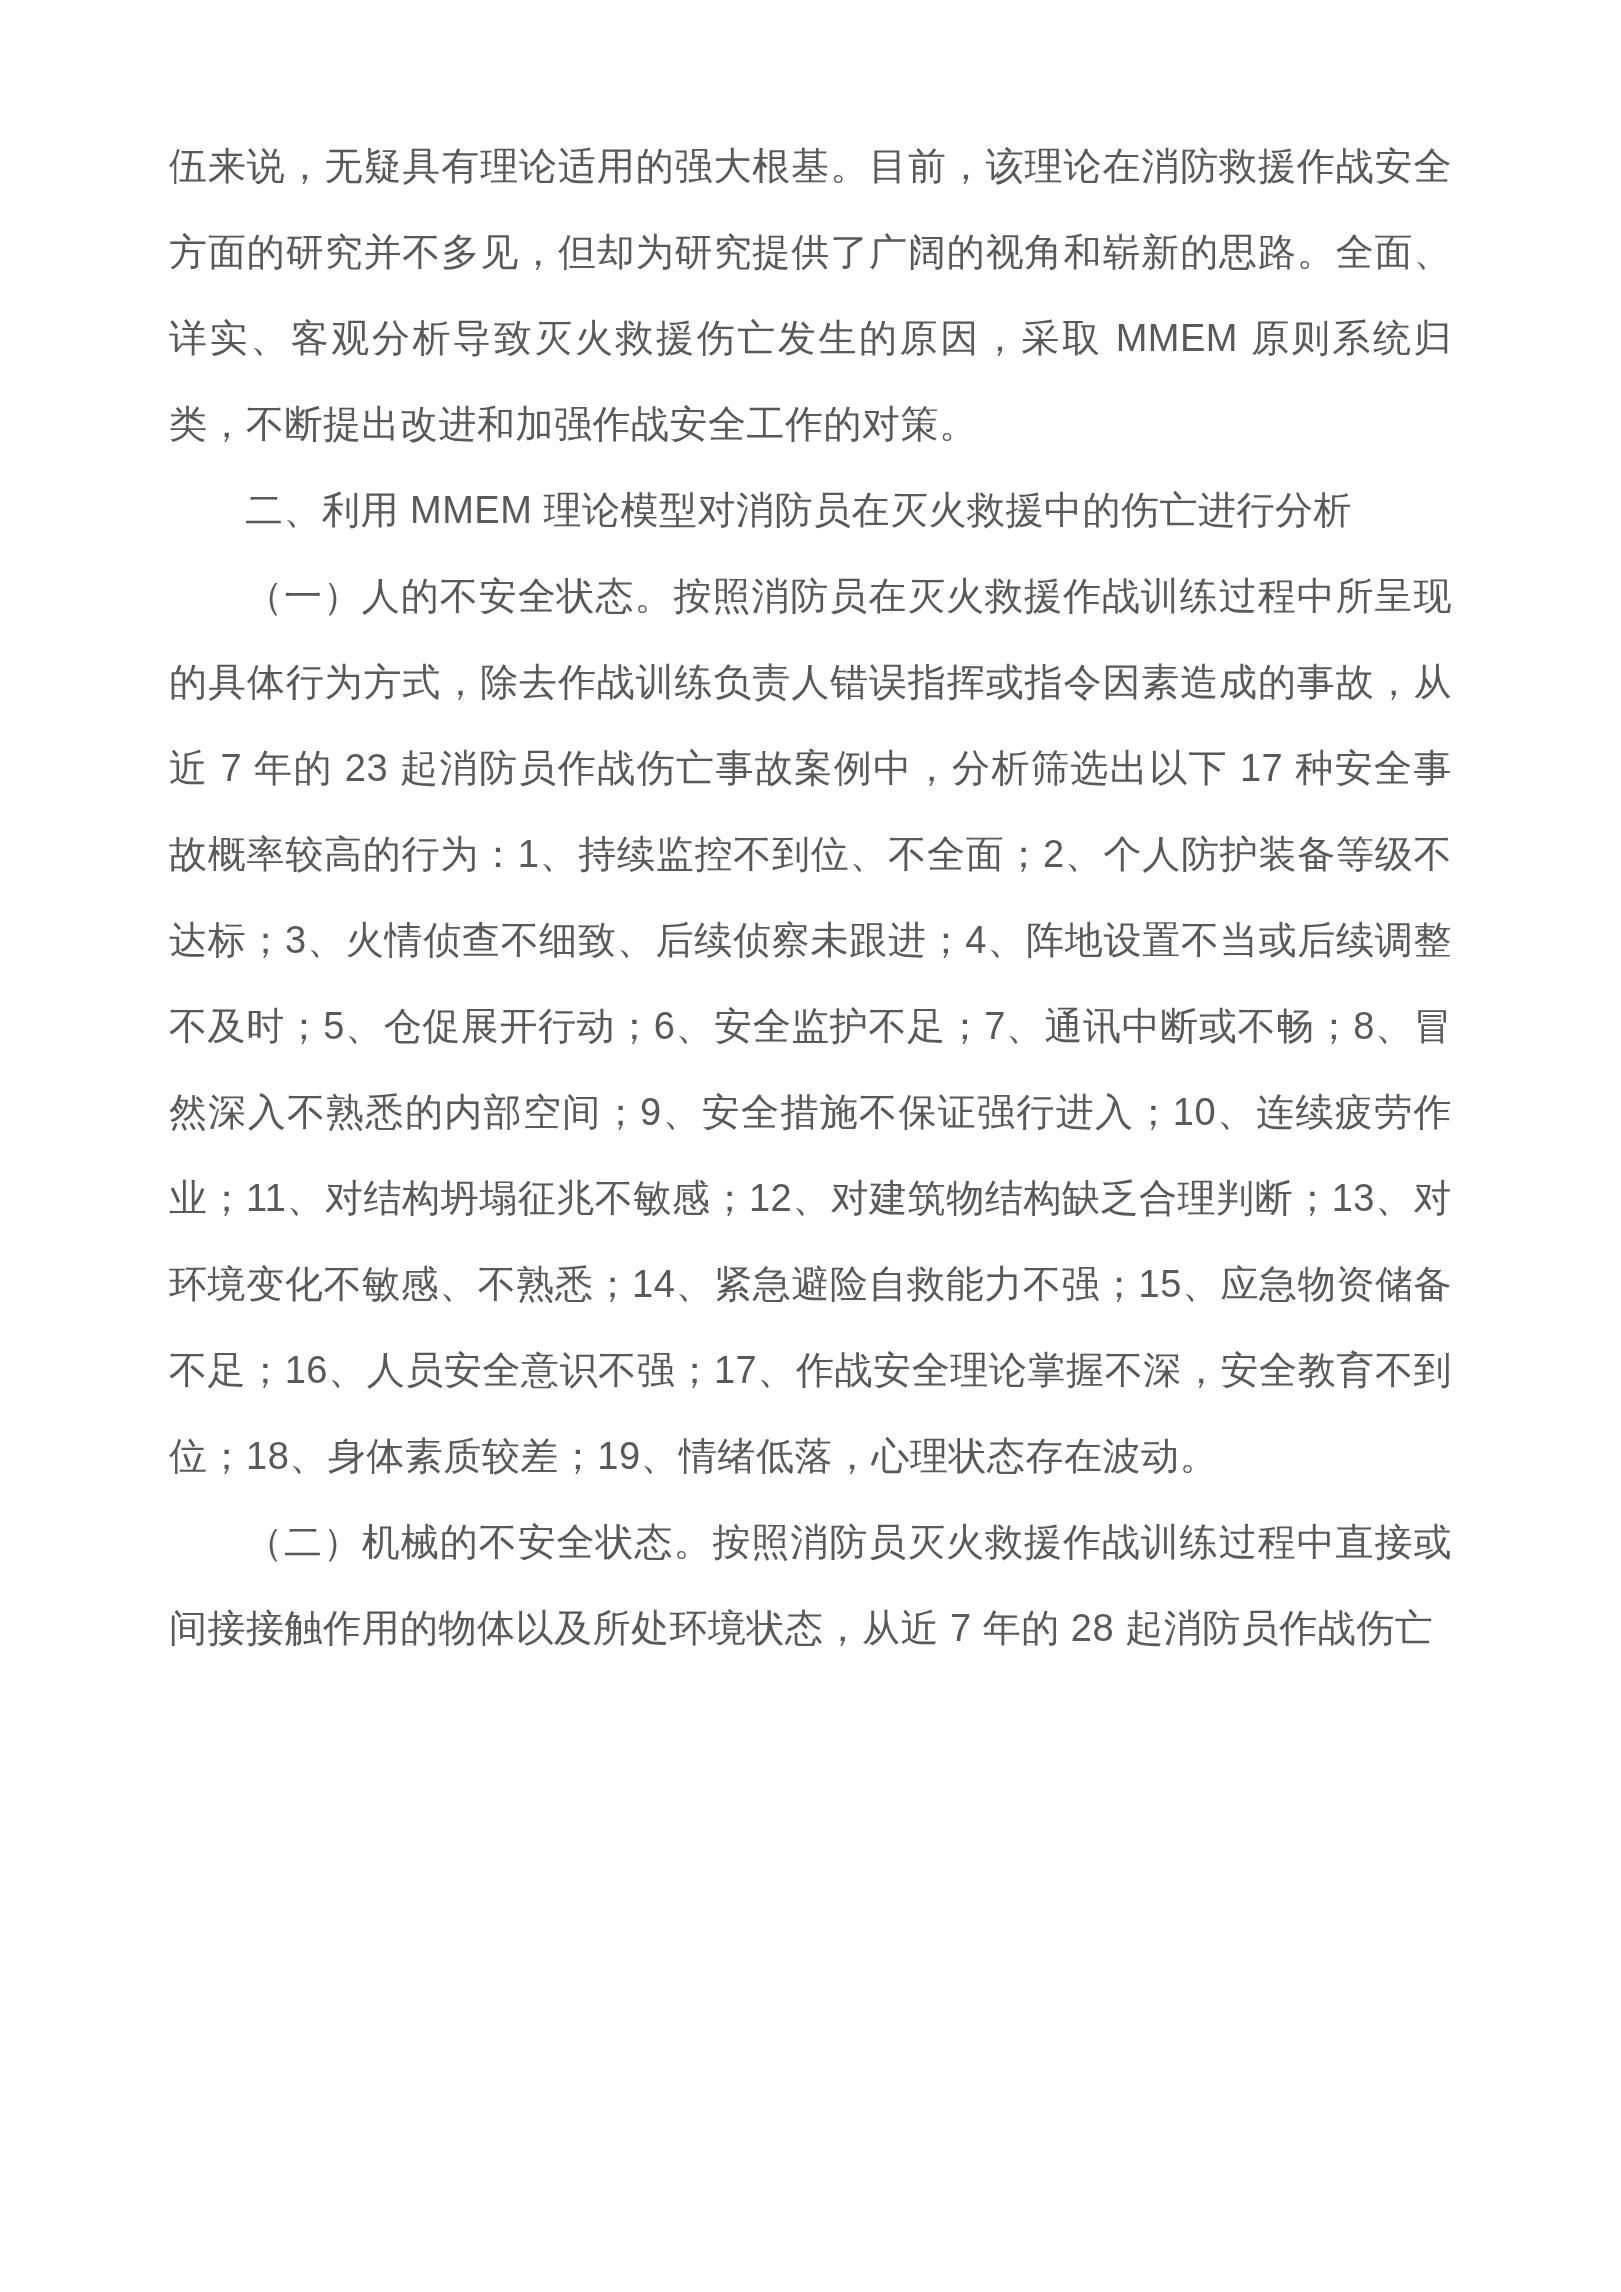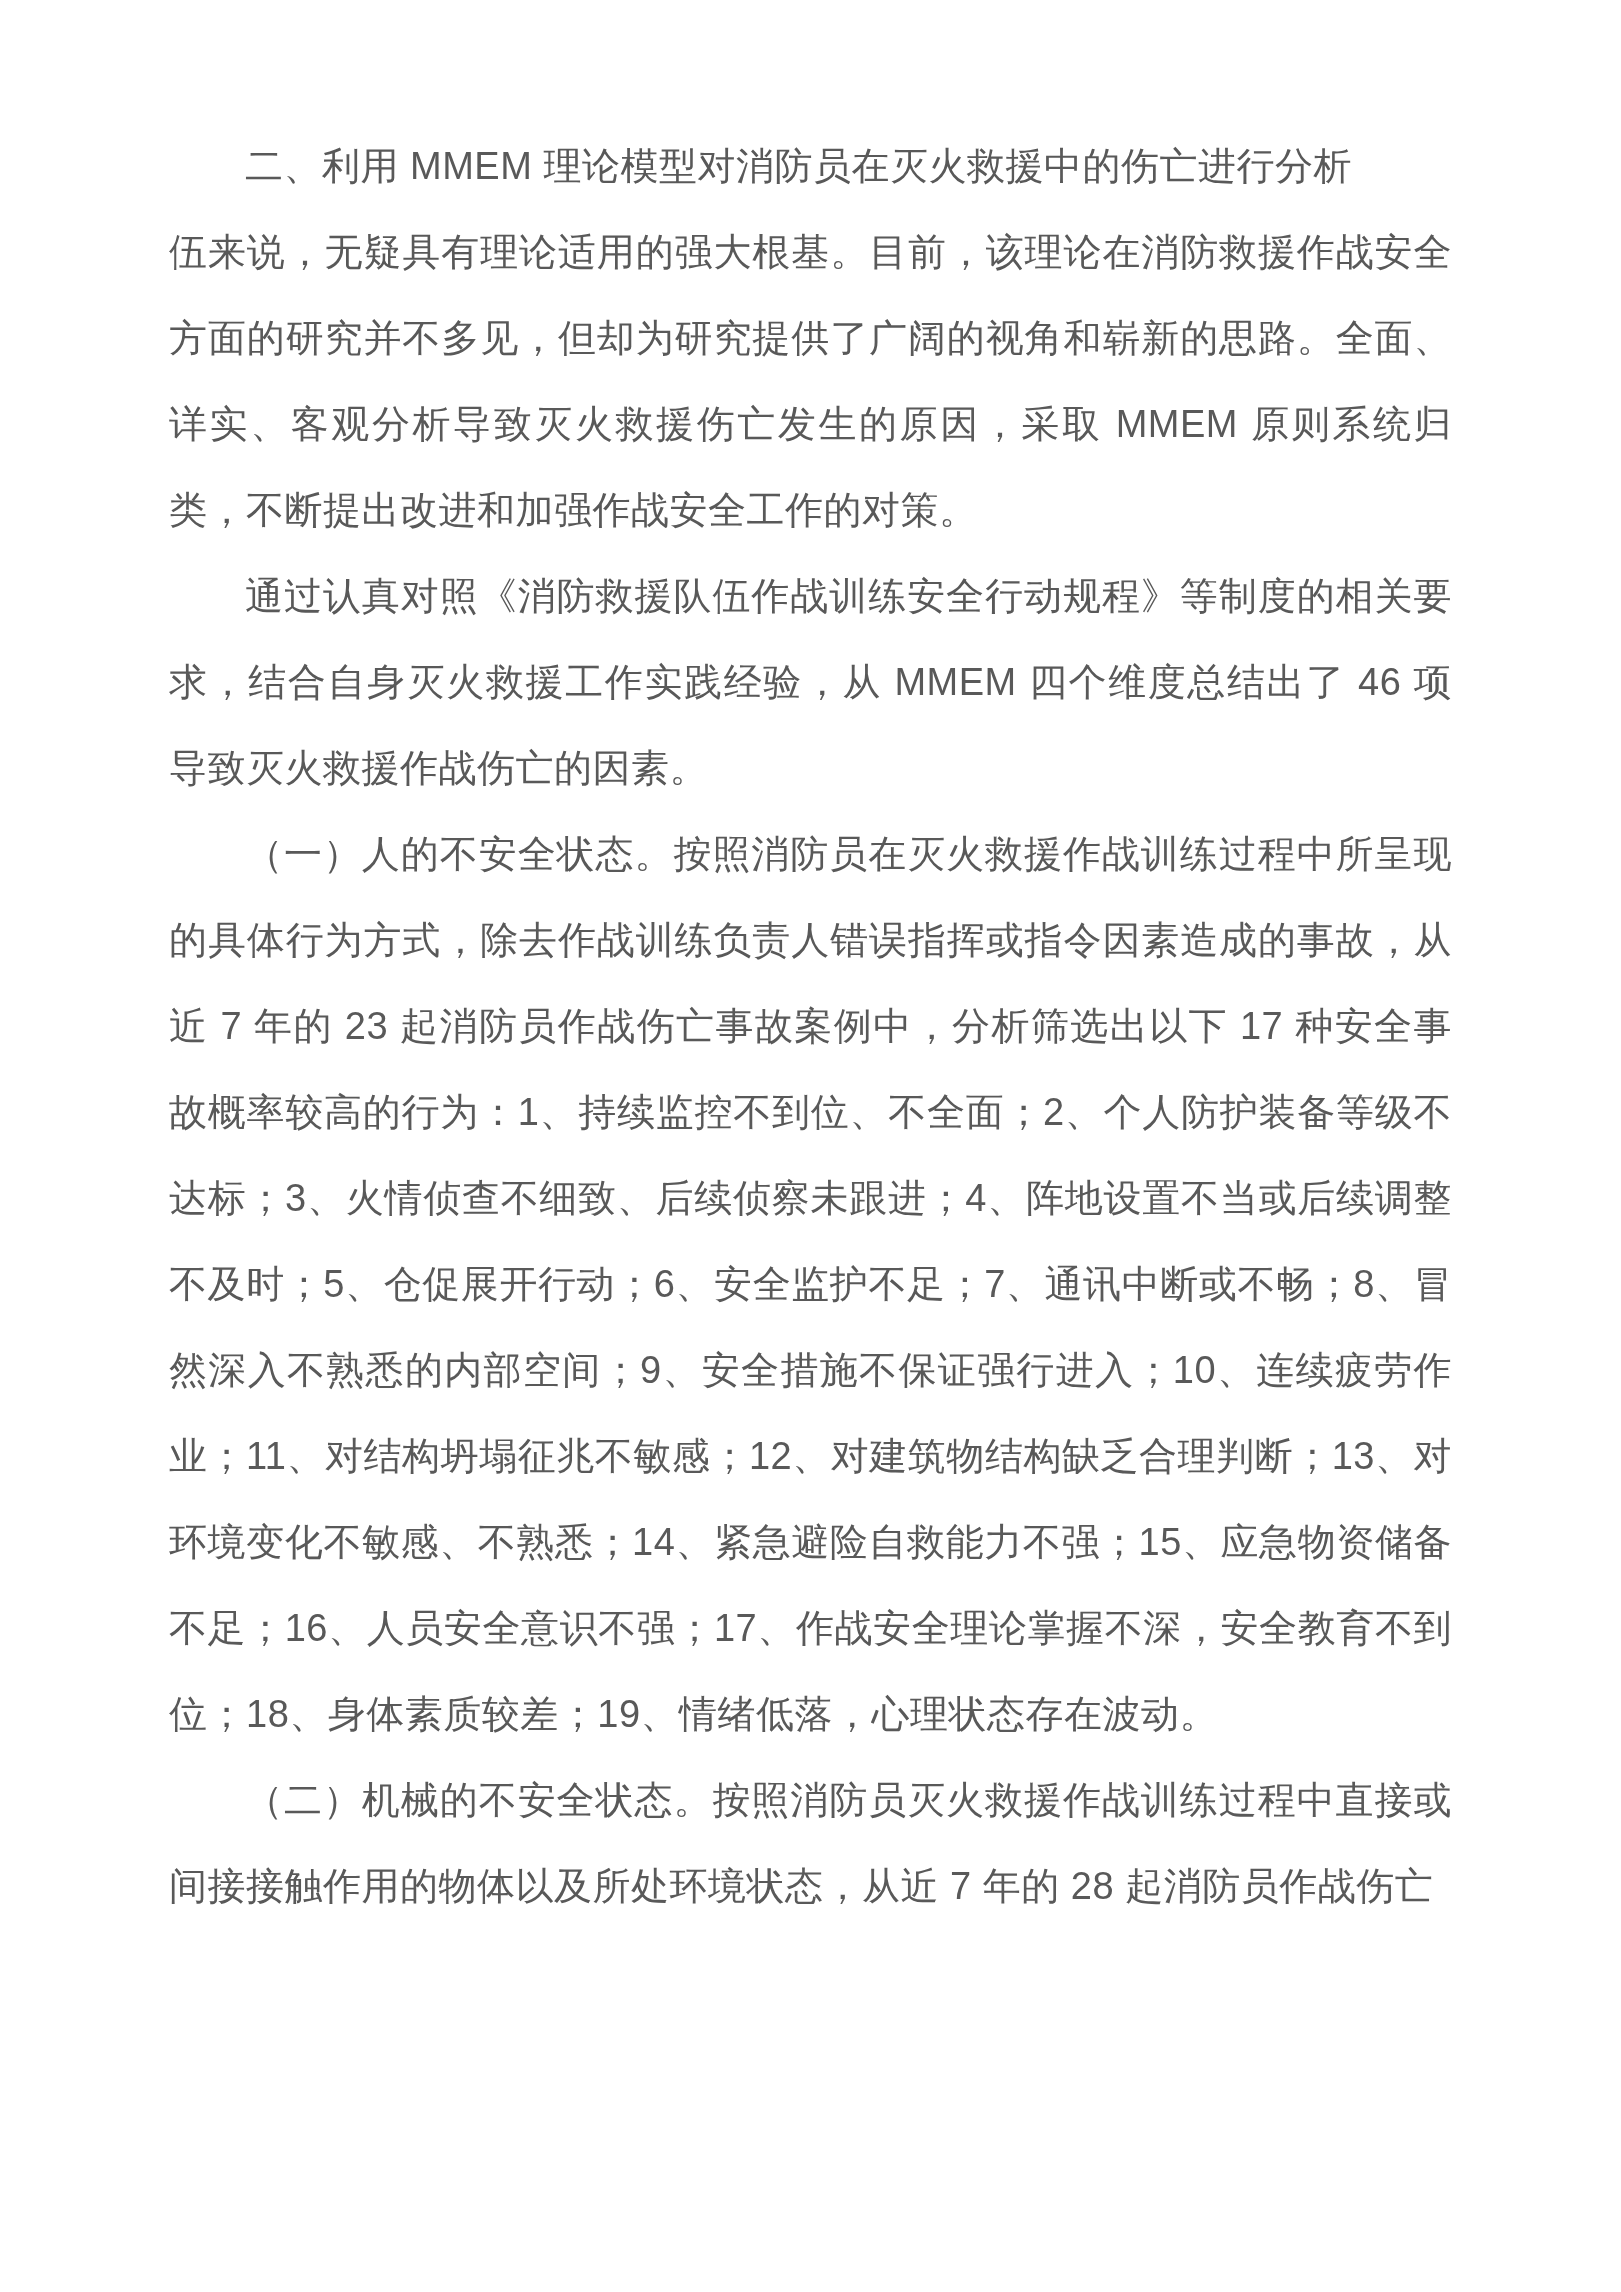--- a/index.html
+++ b/index.html
@@ -37,20 +37,19 @@
   }
   .para.indent {
     text-indent: 2em;
   }
 </style>
 </head>
 <body>
 
 <div class="page">
   <div class="content" id="paragraph-container">
+      <p class="para">伍来说，无疑具有理论适用的强大根基。目前，该理论在消防救援作战安全方面的研究并不多见，但却为研究提供了广阔的视角和崭新的思路。全面、详实、客观分析导致灭火救援伤亡发生的原因，采取 MMEM 原则系统归类，不断提出改进和加强作战安全工作的对策。</p>
       <p class="para indent">二、利用 MMEM 理论模型对消防员在灭火救援中的伤亡进行分析</p>
-      <p class="para">伍来说，无疑具有理论适用的强大根基。目前，该理论在消防救援作战安全方面的研究并不多见，但却为研究提供了广阔的视角和崭新的思路。全面、详实、客观分析导致灭火救援伤亡发生的原因，采取 MMEM 原则系统归类，不断提出改进和加强作战安全工作的对策。</p>
-      <p class="para indent">通过认真对照《消防救援队伍作战训练安全行动规程》等制度的相关要求，结合自身灭火救援工作实践经验，从 MMEM 四个维度总结出了 46 项导致灭火救援作战伤亡的因素。</p>
       <p class="para indent">（一）人的不安全状态。按照消防员在灭火救援作战训练过程中所呈现的具体行为方式，除去作战训练负责人错误指挥或指令因素造成的事故，从近 7 年的 23 起消防员作战伤亡事故案例中，分析筛选出以下 17 种安全事故概率较高的行为：1、持续监控不到位、不全面；2、个人防护装备等级不达标；3、火情侦查不细致、后续侦察未跟进；4、阵地设置不当或后续调整不及时；5、仓促展开行动；6、安全监护不足；7、通讯中断或不畅；8、冒然深入不熟悉的内部空间；9、安全措施不保证强行进入；10、连续疲劳作业；11、对结构坍塌征兆不敏感；12、对建筑物结构缺乏合理判断；13、对环境变化不敏感、不熟悉；14、紧急避险自救能力不强；15、应急物资储备不足；16、人员安全意识不强；17、作战安全理论掌握不深，安全教育不到位；18、身体素质较差；19、情绪低落，心理状态存在波动。</p>
       <p class="para indent">（二）机械的不安全状态。按照消防员灭火救援作战训练过程中直接或间接接触作用的物体以及所处环境状态，从近 7 年的 28 起消防员作战伤亡</p>
     </div>
 </div>
 
 
 </body></html>

